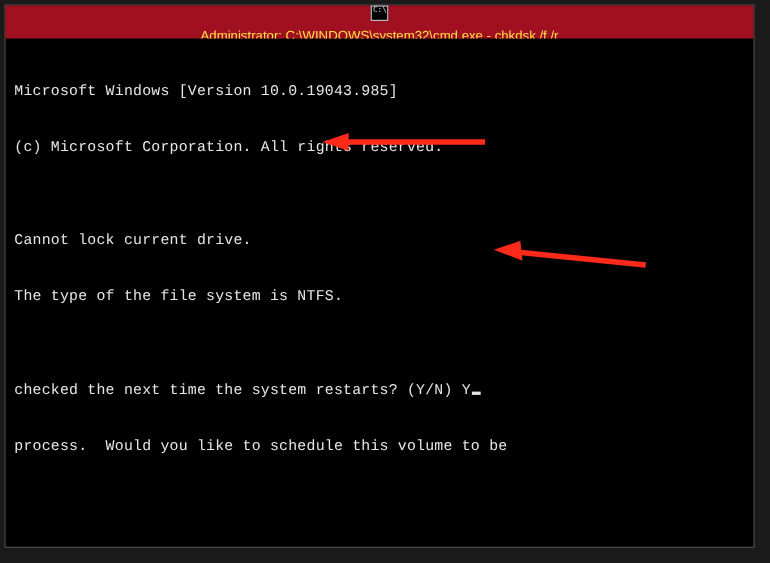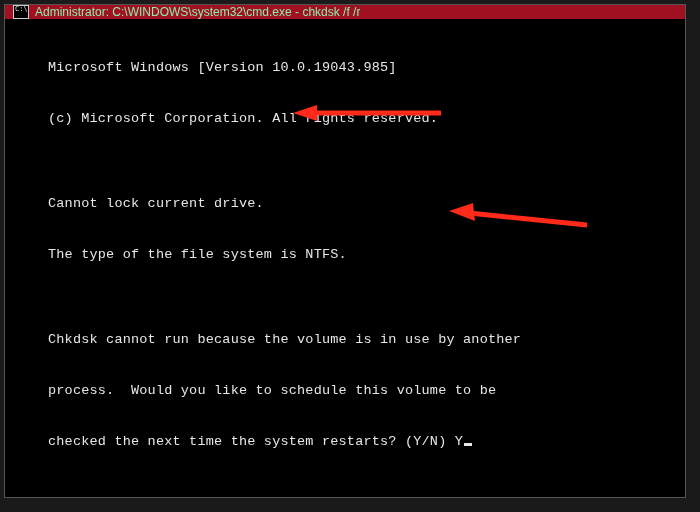--- a/index.html
+++ b/index.html
@@ -19,23 +19,24 @@
       display: flex;
       flex-direction: column;
     }
     .titlebar {
       height: 30px;
       background: #a01020;
       display: flex;
       align-items: center;
       padding: 0 8px;
       gap: 6px;
-      color: #86efac;
+      color: #fde047;
       font-family: 'Segoe UI', Tahoma, sans-serif;
       font-size: 12px;
+      flex-direction: column;
     }
     .titlebar .sys-icon {
       width: 16px;
       height: 14px;
       background: #000;
       border: 1px solid #ccc;
       position: relative;
       flex-shrink: 0;
     }
     .titlebar .sys-icon::after {
@@ -55,21 +56,21 @@
     .terminal {
       flex: 1;
       padding: 6px 8px;
       color: #e6e6e6;
       font-size: 13.5px;
       line-height: 17px;
       white-space: pre;
       position: relative;
       letter-spacing: 0.2px;
     }
-    .line { white-space: pre; margin-left: 35px; }
+    .line { white-space: pre; }
     .cursor {
       display: inline-block;
       width: 8px;
       height: 3px;
       background: #e6e6e6;
       vertical-align: -1px;
       margin-left: 1px;
     }
     .arrow {
       position: absolute;
@@ -87,23 +88,22 @@
     <span class="title-text">Administrator: C:\WINDOWS\system32\cmd.exe - chkdsk  /f /r</span>
   </div>
 
   <div class="terminal">
     <div class="line">Microsoft Windows [Version 10.0.19043.985]</div>
     <div class="line">(c) Microsoft Corporation. All rights reserved.</div>
     <div class="line"></div>
     <div class="line">Cannot lock current drive.</div>
     <div class="line">The type of the file system is NTFS.</div>
     <div class="line"></div>
-    <div class="line">Chkdsk cannot run because the volume is in use by another</div>
+    <div class="line"><span>checked the next time the system restarts? (Y/N) </span><span>Y</span><span class="cursor"></span></div>
     <div class="line">process.  Would you like to schedule this volume to be</div>
-    <div class="line"><span>checked the next time the system restarts? (Y/N) </span><span>Y</span><span class="cursor"></span></div>
 
     <div class="arrow" style="left:288px; top:50px;">
       <svg width="150" height="20" viewBox="0 0 150 20">
         <line x1="20" y1="10" x2="148" y2="10" stroke="#ff2a1a" stroke-width="5"></line>
         <polygon points="0,10 24,2 24,18" fill="#ff2a1a"></polygon>
       </svg>
     </div>
 
     <div class="arrow" style="left:444px; top:150px;">
       <svg width="140" height="26" viewBox="0 0 140 26">

